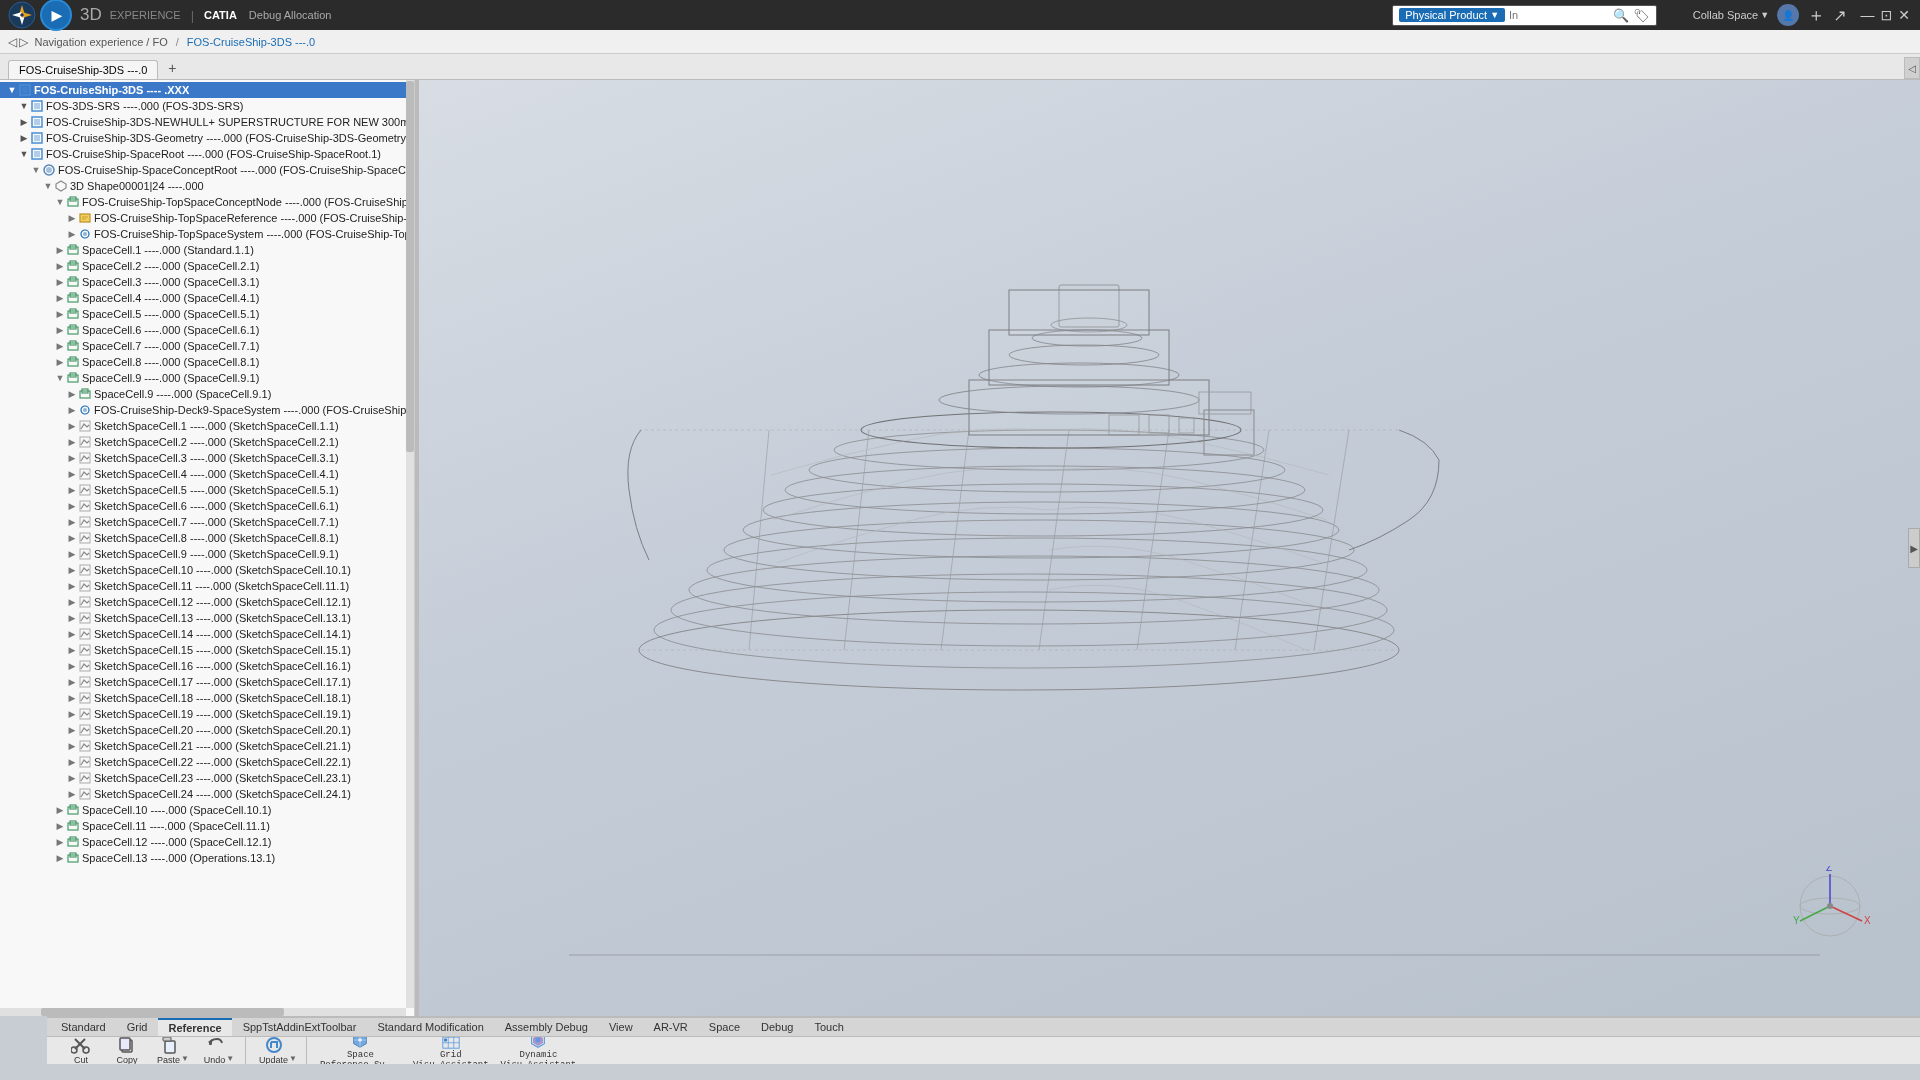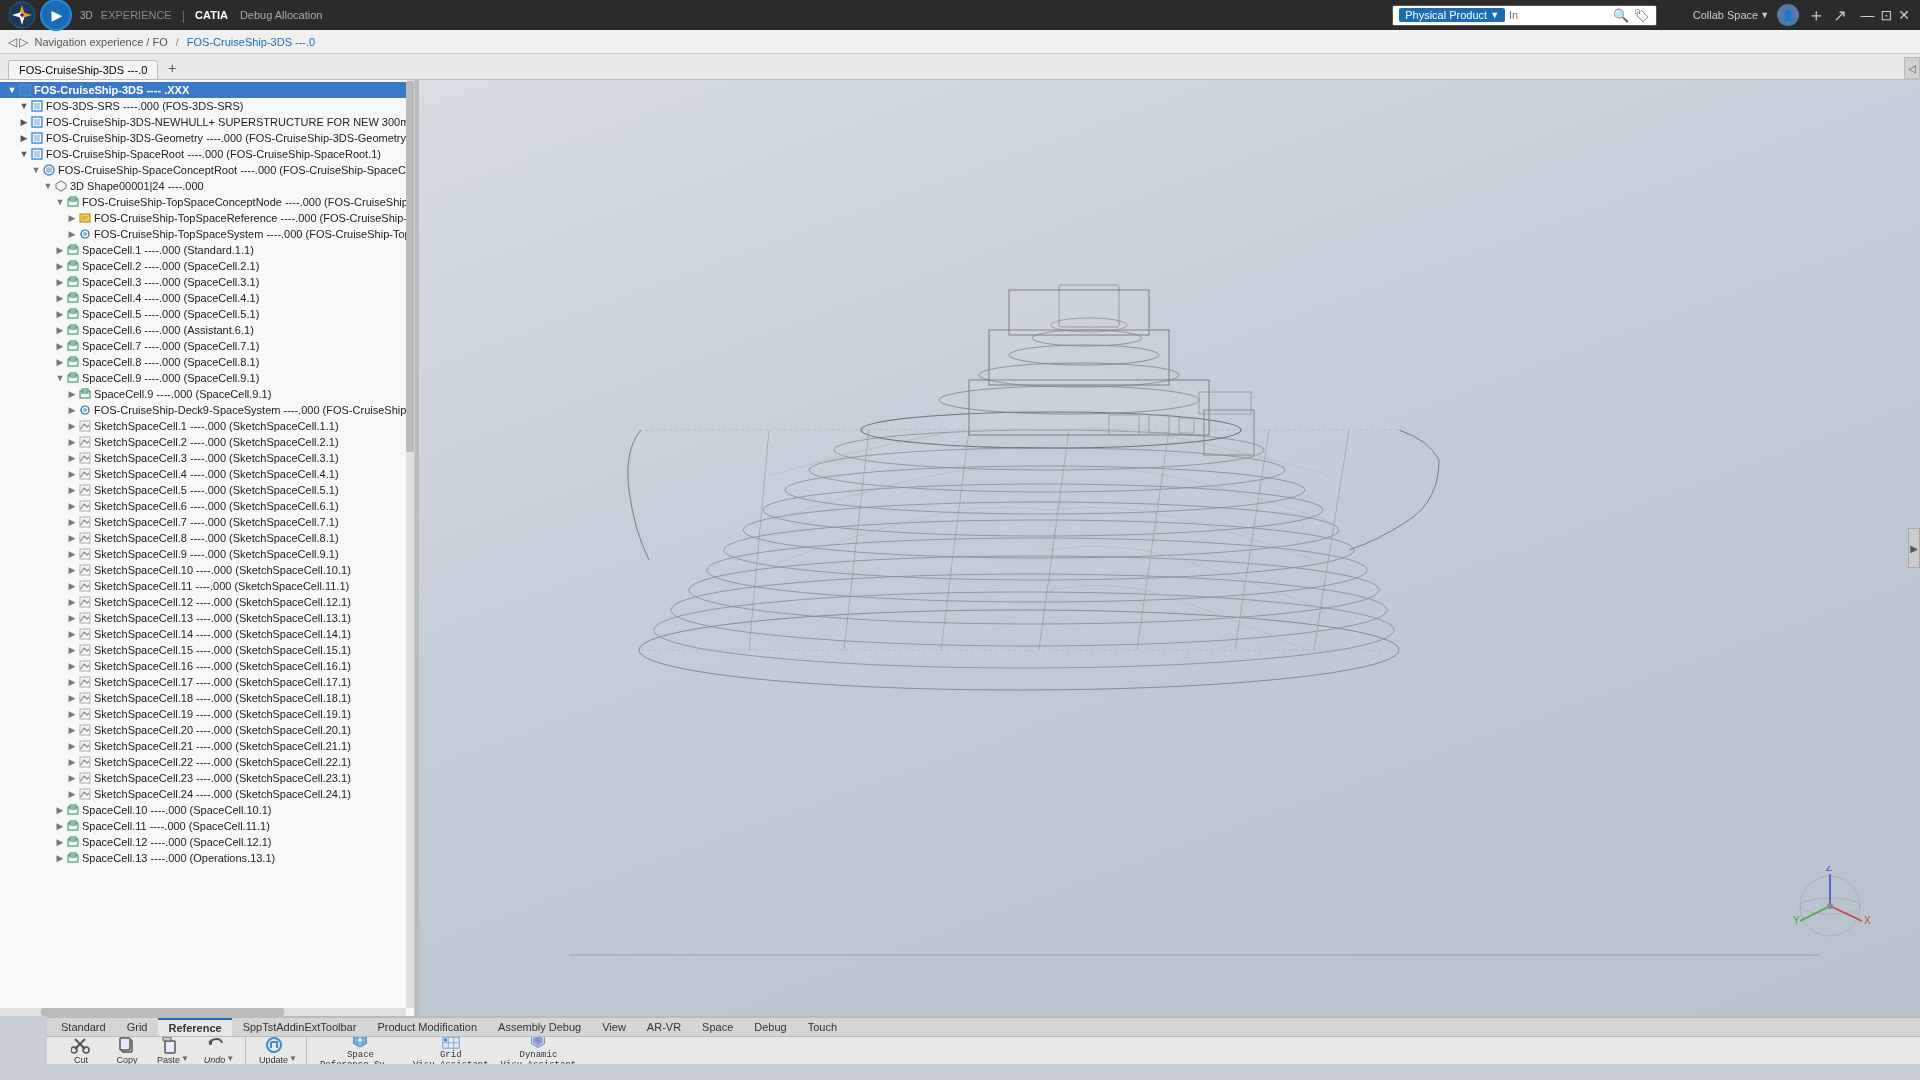--- a/index.html
+++ b/index.html
@@ -89,21 +89,21 @@
         <polygon points="14,4 17,14 14,12 11,14" fill="#e8a020"></polygon>
         <polygon points="14,24 17,14 14,16 11,14" fill="#fff"></polygon>
         <polygon points="4,14 14,11 12,14 14,17" fill="#fff"></polygon>
         <polygon points="24,14 14,11 16,14 14,17" fill="#e8a020"></polygon>
       </svg>
     </div>
     <div style="width:32px;height:32px;border-radius:50%;background:#1a6db5;display:flex;align-items:center;justify-content:center;border:2px solid #2a8ad5;">
       <span style="color:white;font-size:14px;margin-left:2px;">▶</span>
     </div>
   </div>
-  <span style="color:#aaa;font-size:10px;text-align:right;">3D</span>
+  <span style="color:#aaa;font-size:17px;text-align:right;">3D</span>
   <span style="color:#888;font-size:11px;">EXPERIENCE</span>
   <span style="color:#666;font-size:13px;margin:0 2px;">|</span>
   <span style="color:#fff;font-size:11px;font-weight:bold;">CATIA</span>
   <span style="color:#aaa;font-size:11px;margin-left:4px;">Debug Allocation</span>
 
   <div style="flex:1;"></div>
 
   <div style="display:flex;align-items:center;background:#fff;border:1px solid #555;border-radius:2px;padding:2px 6px;gap:4px;min-width:260px;">
     <div style="display:flex;align-items:center;gap:3px;background:#1a6db5;color:#fff;padding:1px 6px;border-radius:2px;font-size:11px;cursor:pointer;">
       <span>Physical Product</span>
@@ -335,21 +335,21 @@
       </div>
       <div class="tree-item">
         <span class="indent" style="min-width:52px;"></span>
         <span class="expand-icon" style="color:#777;">▶</span>
         <span class="node-icon" style="color:#4a9a6a;">
             <svg width="12" height="12" viewBox="0 0 12 12">
               <rect x="1" y="3" width="10" height="7" fill="none" stroke="currentColor" stroke-width="1.2"></rect>
               <rect x="3" y="1" width="6" height="4" fill="none" stroke="currentColor" stroke-width="1.2"></rect>
             </svg>
           </span>
-        <span class="node-label">SpaceCell.6 ----.000 (Assistant.6.1)</span>
+        <span class="node-label">SpaceCell.6 ----.000 (SpaceCell.6.1)</span>
       </div>
       <div class="tree-item">
         <span class="indent" style="min-width:52px;"></span>
         <span class="expand-icon" style="color:#777;">▶</span>
         <span class="node-icon" style="color:#4a9a6a;">
             <svg width="12" height="12" viewBox="0 0 12 12">
               <rect x="1" y="3" width="10" height="7" fill="none" stroke="currentColor" stroke-width="1.2"></rect>
               <rect x="3" y="1" width="6" height="4" fill="none" stroke="currentColor" stroke-width="1.2"></rect>
             </svg>
           </span>
@@ -816,21 +816,21 @@
 
 </div>
 
 <div id="bottombar">
 
   <div id="tool-tabs">
     <button class="tool-tab">Standard</button>
     <button class="tool-tab">Grid</button>
     <button class="tool-tab active">Reference</button>
     <button class="tool-tab">SppTstAddinExtToolbar</button>
-    <button class="tool-tab">Product Modification</button>
+    <button class="tool-tab">Standard Modification</button>
     <button class="tool-tab">Assembly Debug</button>
     <button class="tool-tab">View</button>
     <button class="tool-tab">AR-VR</button>
     <button class="tool-tab">Space</button>
     <button class="tool-tab">Debug</button>
     <button class="tool-tab">Touch</button>
   </div>
 
   <div id="tool-content">
 
@@ -864,21 +864,21 @@
             <svg width="20" height="20" viewBox="0 0 20 20">
               <rect x="6" y="6" width="10" height="12" fill="#e8f0ff" stroke="#555" stroke-width="1.5" rx="1"></rect>
               <rect x="4" y="2" width="8" height="4" fill="#ccc" stroke="#555" stroke-width="1" rx="1"></rect>
             </svg>
           </div>
           <span class="tb-label">Paste</span>
         </div>
         <span class="tool-btn-arrow">▼</span>
       </div>
 
-      <div class="tool-btn" style="flex-direction:row;align-items:center;font-style:italic;">
+      <div class="tool-btn" style="flex-direction:row;align-items:center;">
         <div style="display:flex;flex-direction:column;align-items:center;gap:1px;">
           <div class="tb-icon">
             <svg width="20" height="20" viewBox="0 0 20 20">
               <path d="M 5 10 Q 5 4 12 4 Q 16 4 17 8" fill="none" stroke="#555" stroke-width="2"></path>
               <polygon points="3,7 7,10 7,4" fill="#555"></polygon>
             </svg>
           </div>
           <span class="tb-label">Undo</span>
         </div>
         <span class="tool-btn-arrow">▼</span>

